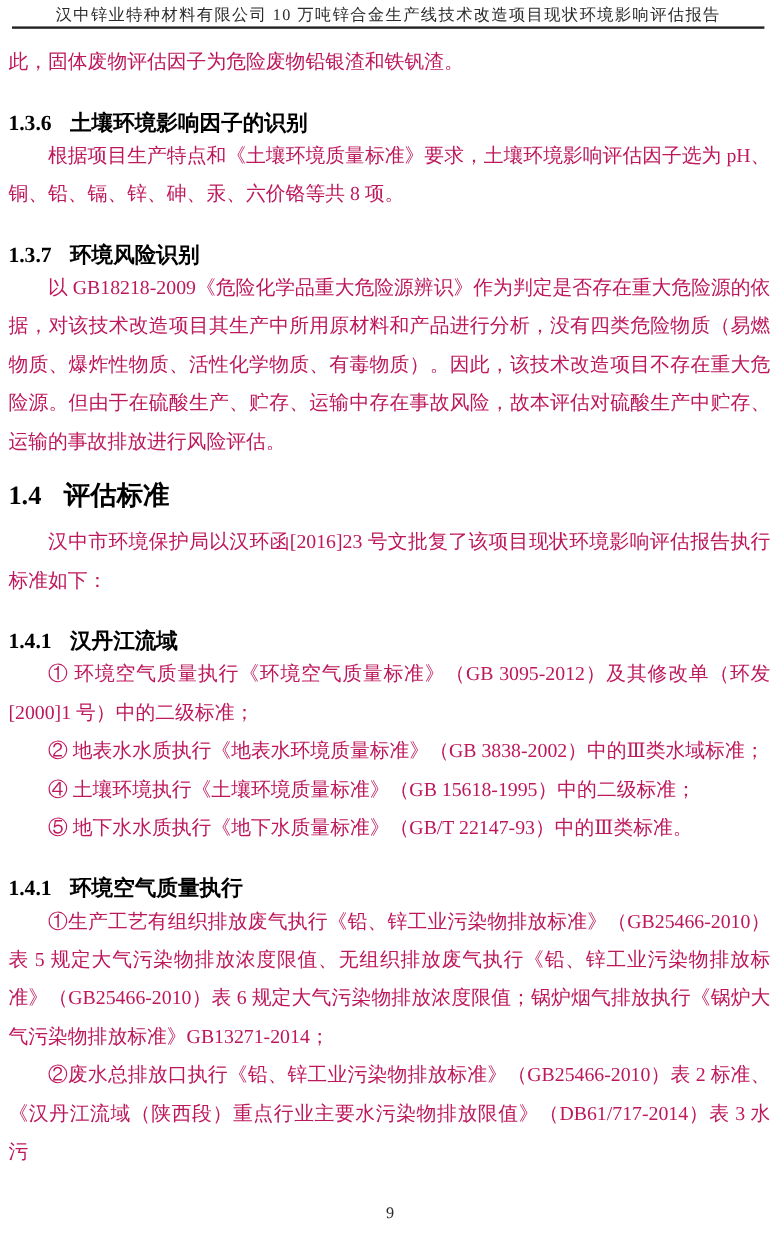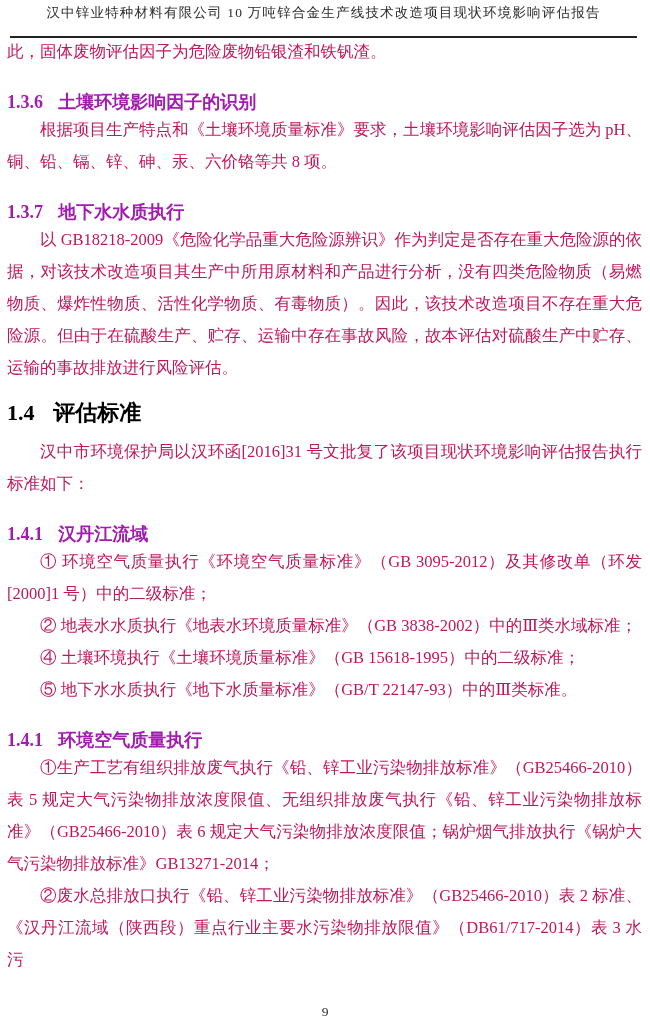--- a/index.html
+++ b/index.html
@@ -13,21 +13,21 @@
     overflow: hidden;
     box-sizing: border-box;
   }
   .page-header {
     position: absolute;
     top: 6px;
     left: 10px;
     right: 13px;
     text-align: center;
     border-bottom: 2px solid #232323;
-    padding-bottom: 16px;
+    padding-bottom: 2px;
   }
   .running-title {
     font-size: 13.5px;
     line-height: 14px;
     letter-spacing: 1.2px;
     white-space: nowrap;
     color: #2a2a2a;
   }
   .content {
     position: absolute;
@@ -45,21 +45,21 @@
   }
   .para.no-indent {
     text-indent: 0;
     margin-top: 12px;
   }
   .h3 {
     margin: 22px 0 0 0;
     font-size: 18px;
     line-height: 24px;
     font-weight: bold;
-    color: #a21caf;
+    color: #000000;
   }
   .h2 {
     margin: 14px 0 8px 0;
     font-size: 22px;
     line-height: 30px;
     font-weight: bold;
     color: #000000;
   }
   .hnum { margin-right: 0.85em; }
   .page-footer {
@@ -87,28 +87,28 @@
   <main class="content">
 
     <p class="para no-indent">此，固体废物评估因子为危险废物铅银渣和铁钒渣。</p>
 
     <h3 class="h3">
       <span class="hnum">1.3.6</span><span class="htitle">土壤环境影响因子的识别</span>
     </h3>
     <p class="para">根据项目生产特点和《土壤环境质量标准》要求，土壤环境影响评估因子选为 pH、铜、铅、镉、锌、砷、汞、六价铬等共 8 项。</p>
 
     <h3 class="h3">
-      <span class="hnum">1.3.7</span><span class="htitle">地下水水质执行</span>
+      <span class="hnum">1.3.7</span><span class="htitle">环境风险识别</span>
     </h3>
     <p class="para">以 GB18218-2009《危险化学品重大危险源辨识》作为判定是否存在重大危险源的依据，对该技术改造项目其生产中所用原材料和产品进行分析，没有四类危险物质（易燃物质、爆炸性物质、活性化学物质、有毒物质）。因此，该技术改造项目不存在重大危险源。但由于在硫酸生产、贮存、运输中存在事故风险，故本评估对硫酸生产中贮存、运输的事故排放进行风险评估。</p>
 
     <h2 class="h2">
       <span class="hnum">1.4</span><span class="htitle">评估标准</span>
     </h2>
-    <p class="para">汉中市环境保护局以汉环函[2016]31 号文批复了该项目现状环境影响评估报告执行标准如下：</p>
+    <p class="para">汉中市环境保护局以汉环函[2016]23 号文批复了该项目现状环境影响评估报告执行标准如下：</p>
 
     <h3 class="h3">
       <span class="hnum">1.4.1</span><span class="htitle">汉丹江流域</span>
     </h3>
     <p class="para">① 环境空气质量执行《环境空气质量标准》（GB 3095-2012）及其修改单（环发[2000]1 号）中的二级标准；</p>
     <p class="para">② 地表水水质执行《地表水环境质量标准》（GB 3838-2002）中的Ⅲ类水域标准；</p>
     <p class="para">④ 土壤环境执行《土壤环境质量标准》（GB 15618-1995）中的二级标准；</p>
     <p class="para">⑤ 地下水水质执行《地下水质量标准》（GB/T 22147-93）中的Ⅲ类标准。</p>
 
     <h3 class="h3">

